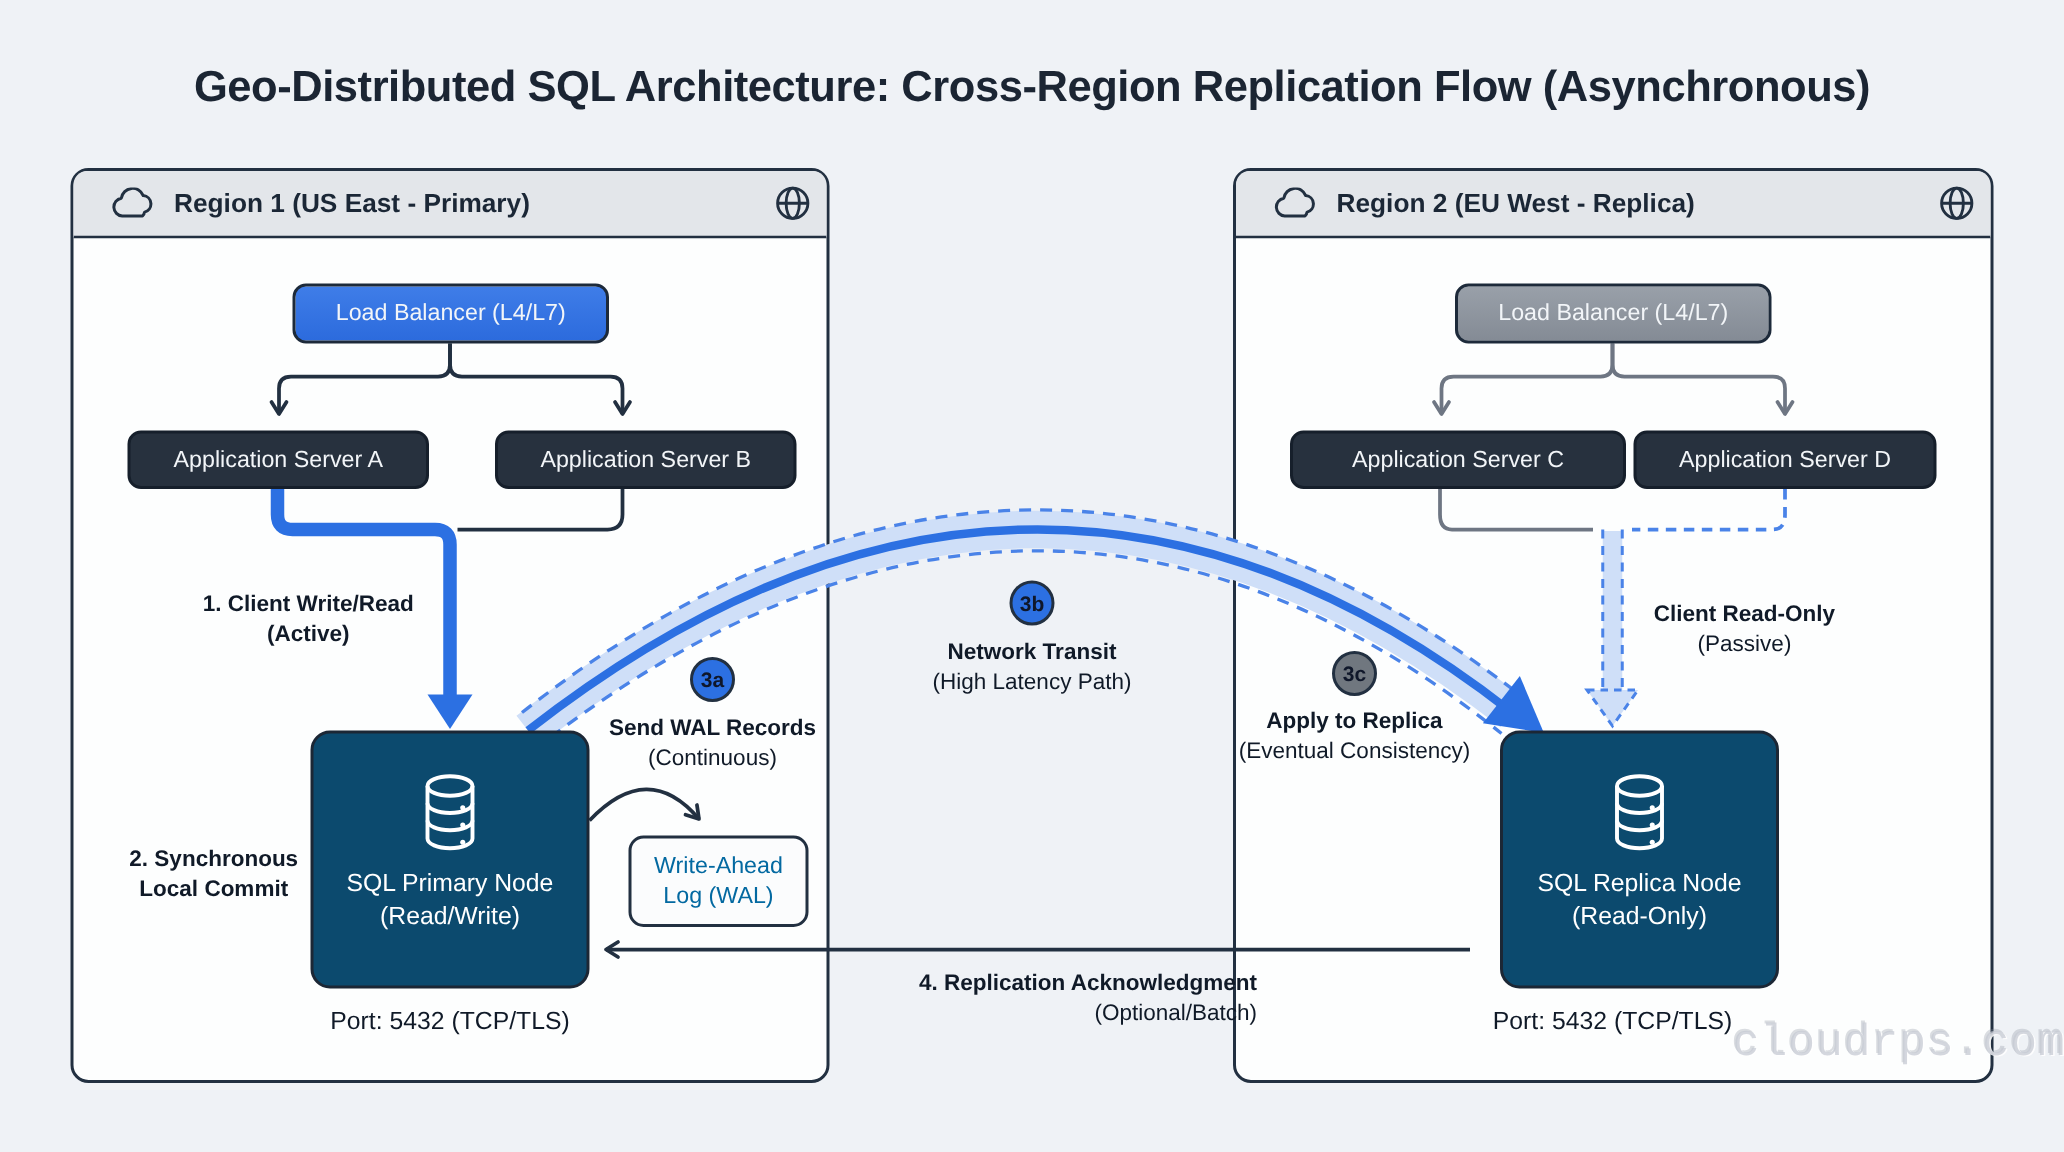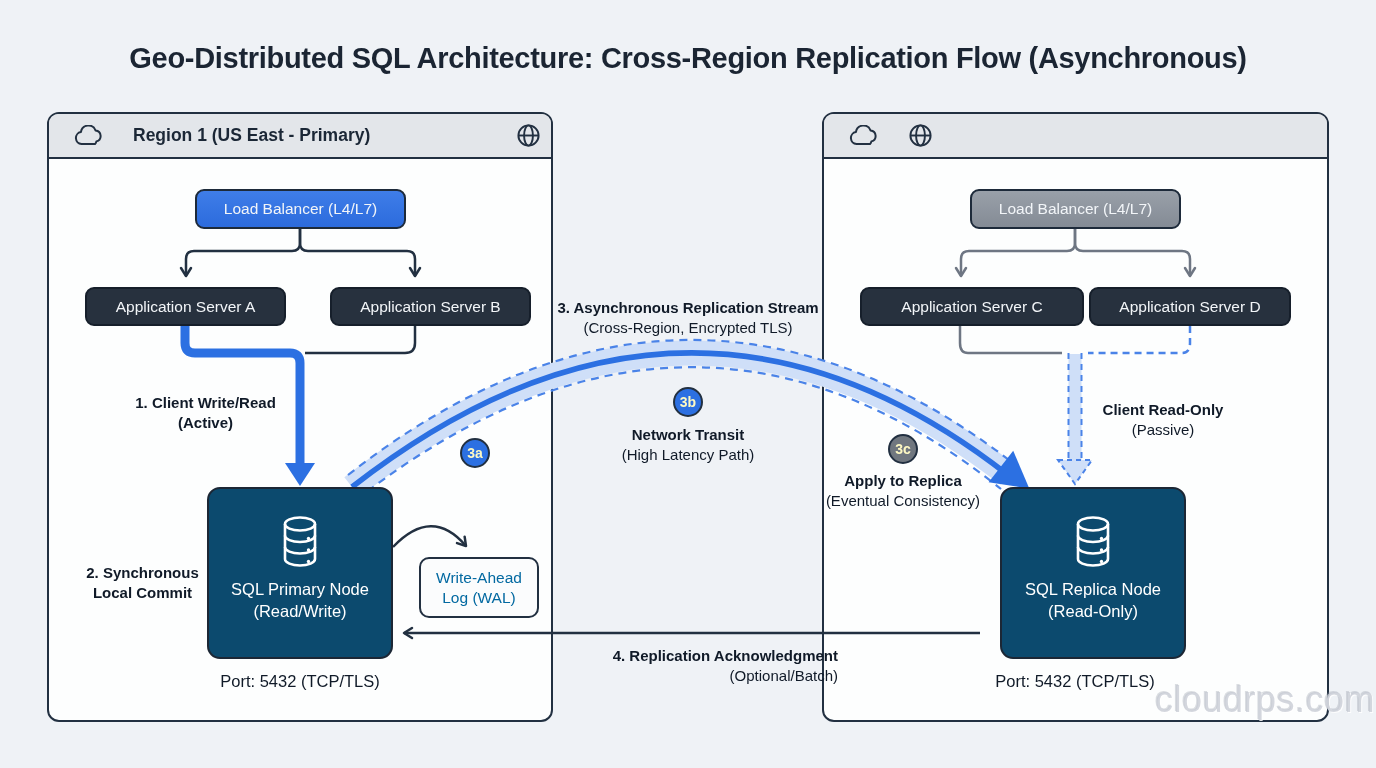--- a/index.html
+++ b/index.html
@@ -7,21 +7,21 @@
   body { font-family: "Liberation Sans", sans-serif; }
   .canvas { position:relative; width:1376px; height:768px; background:#eff2f6; overflow:hidden; }
 
   .title { position:absolute; left:0; right:0; top:42px; text-align:center;
            font-size:29px; font-weight:700; color:#1b2533; letter-spacing:-0.3px; }
 
   .region { position:absolute; top:112px; height:610px; background:#fdfefe;
             border:2.5px solid #223041; border-radius:12px; z-index:1; }
   .region-header { height:45px; background:#e3e6ea; border-bottom:2.5px solid #223041;
                    border-radius:9px 9px 0 0; display:flex; align-items:center;
-                   padding:0 10px 0 24px; gap:30px; }
+                   padding:0 10px 0 24px; gap:13px; }
   .region-header .hdr-label { flex:1; font-size:17.5px; font-weight:700; color:#1b2736; }
 
   svg.wires { position:absolute; left:0; top:0; z-index:2; pointer-events:none; }
 
   .pill { position:absolute; z-index:3; display:flex; align-items:center; justify-content:center;
           border:2px solid #1d2a3a; border-radius:9px; color:#f2f5f8; font-size:15.5px; }
   .pill.blue { background:linear-gradient(#3f7de8,#2c6bdd); }
   .pill.grayb { background:linear-gradient(#99a0a9,#848b95); }
   .pill.dark { background:#27313e; border-color:#161f2b; }
 
@@ -37,30 +37,30 @@
          border:2.5px solid #223041; border-radius:10px; display:flex; flex-direction:column;
          align-items:center; justify-content:center; color:#0369a1; font-size:15.5px; line-height:20px; }
 
   .lbl { position:absolute; z-index:3; text-align:center; color:#101a28;
          font-size:15px; line-height:19.5px; }
   .lbl .b { font-weight:700; display:block; }
   .lbl .r { font-weight:400; display:block; }
 
   .badge { position:absolute; z-index:3; width:30px; height:30px; border-radius:50%;
            border:2.5px solid #223041; display:flex; align-items:center; justify-content:center;
-           color:#fef9c3; font-size:14px; font-weight:700; }
+           color:#0f172a; font-size:14px; font-weight:700; }
   .badge.blue { background:#2c70e2; }
   .badge.gray { background:#70777f; }
 
   .port { position:absolute; z-index:3; width:280px; text-align:center;
           font-size:16.5px; color:#101a28; }
 
-  .watermark { position:absolute; z-index:4; left:1155px; top:679px; font-size:36px;
+  .watermark { position:absolute; z-index:4; left:1155px; top:679px; font-size:30px;
                color:rgba(197,202,211,0.75); letter-spacing:0.5px;
-               text-shadow:1px 1px 0 rgba(255,255,255,0.85), -1px -1px 0 rgba(140,146,158,0.3); }
+               text-shadow:1px 1px 0 rgba(255,255,255,0.85), -1px -1px 0 rgba(140,146,158,0.3);font-family:Liberation Mono, monospace; }
 </style>
 </head>
 <body>
 
 <div class="canvas">
 
   <div class="title">Geo-Distributed SQL Architecture: Cross-Region Replication Flow (Asynchronous)</div>
 
   <div class="region" style="left:47px; width:506px;">
     <div class="region-header">
@@ -74,20 +74,21 @@
         <line x1="2.5" y1="13" x2="23.5" y2="13" stroke="#223041" stroke-width="2"></line>
       </svg>
     </div>
   </div>
 
   <div class="region" style="left:822px; width:507px;">
     <div class="region-header">
       <svg width="30" height="21" viewBox="0 0 30 21">
         <path d="M8.5,19 a6,6 0 0 1 -0.6,-11.9 a7.6,7.6 0 0 1 14.6,-1.7 a5.6,5.6 0 0 1 0.9,11 a5,5 0 0 1 -1.4,2.6 z" fill="none" stroke="#223041" stroke-width="2" stroke-linejoin="round"></path>
       </svg>
+      <span class="hdr-label">Region 2 (EU West - Replica)</span>
       <svg width="25" height="25" viewBox="0 0 26 26">
         <circle cx="13" cy="13" r="10.5" fill="none" stroke="#223041" stroke-width="2"></circle>
         <ellipse cx="13" cy="13" rx="4.6" ry="10.5" fill="none" stroke="#223041" stroke-width="2"></ellipse>
         <line x1="2.5" y1="13" x2="23.5" y2="13" stroke="#223041" stroke-width="2"></line>
       </svg>
     </div>
   </div>
 
   <svg class="wires" width="1376" height="768" viewBox="0 0 1376 768">
     <defs>
@@ -190,26 +191,26 @@
   <div class="lbl" style="left:118px; top:393px; width:175px;">
     <span class="b">1. Client Write/Read</span>
     <span class="b">(Active)</span>
   </div>
 
   <div class="lbl" style="left:55px; top:563px; width:175px;">
     <span class="b">2. Synchronous</span>
     <span class="b">Local Commit</span>
   </div>
 
-  <div class="lbl" style="left:540px; top:298px; width:296px;">
-    <span class="b">3. Asynchronous Replication Stream</span>
-    <span class="r">(Cross-Region, Encrypted TLS)</span>
-  </div>
 
   <div class="badge blue" style="left:460px; top:438px;">3a</div>
+  <div class="lbl" style="left:380px; top:476px; width:190px;">
+    <span class="b">Send WAL Records</span>
+    <span class="r">(Continuous)</span>
+  </div>
 
   <div class="badge blue" style="left:673px; top:387px;">3b</div>
   <div class="lbl" style="left:593px; top:425px; width:190px;">
     <span class="b">Network Transit</span>
     <span class="r">(High Latency Path)</span>
   </div>
 
   <div class="badge gray" style="left:888px; top:434px;">3c</div>
   <div class="lbl" style="left:800px; top:471px; width:206px;">
     <span class="b">Apply to Replica</span>

